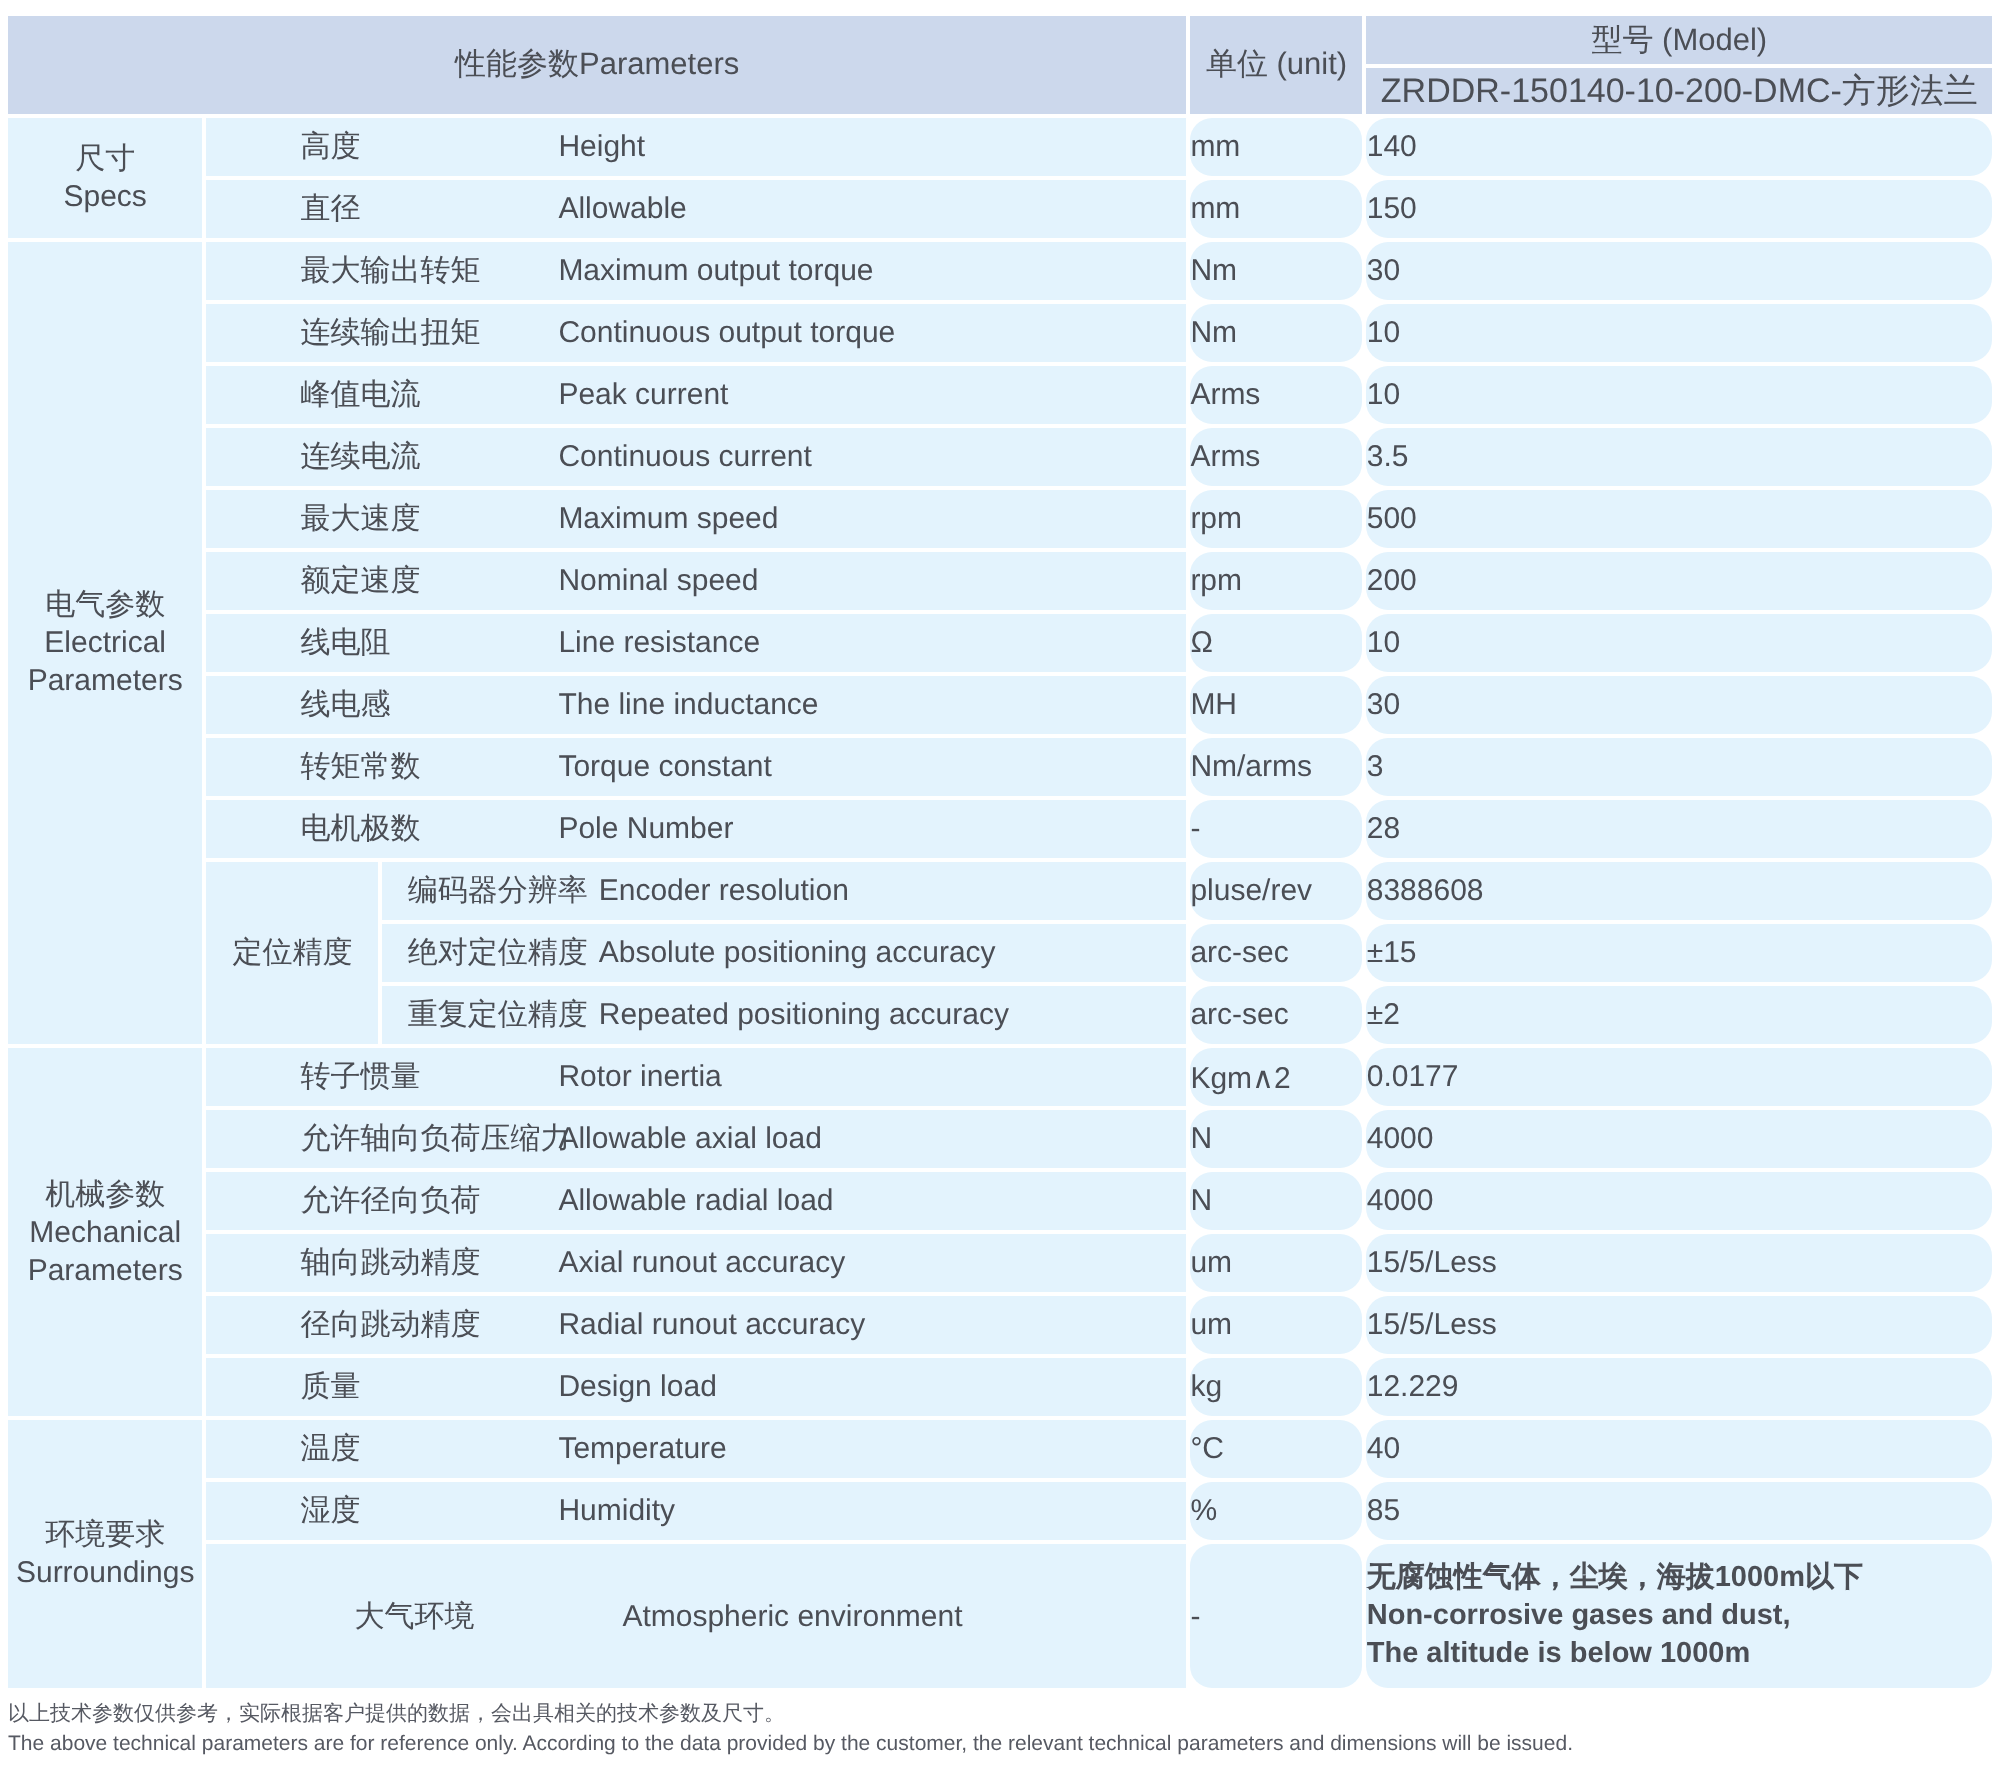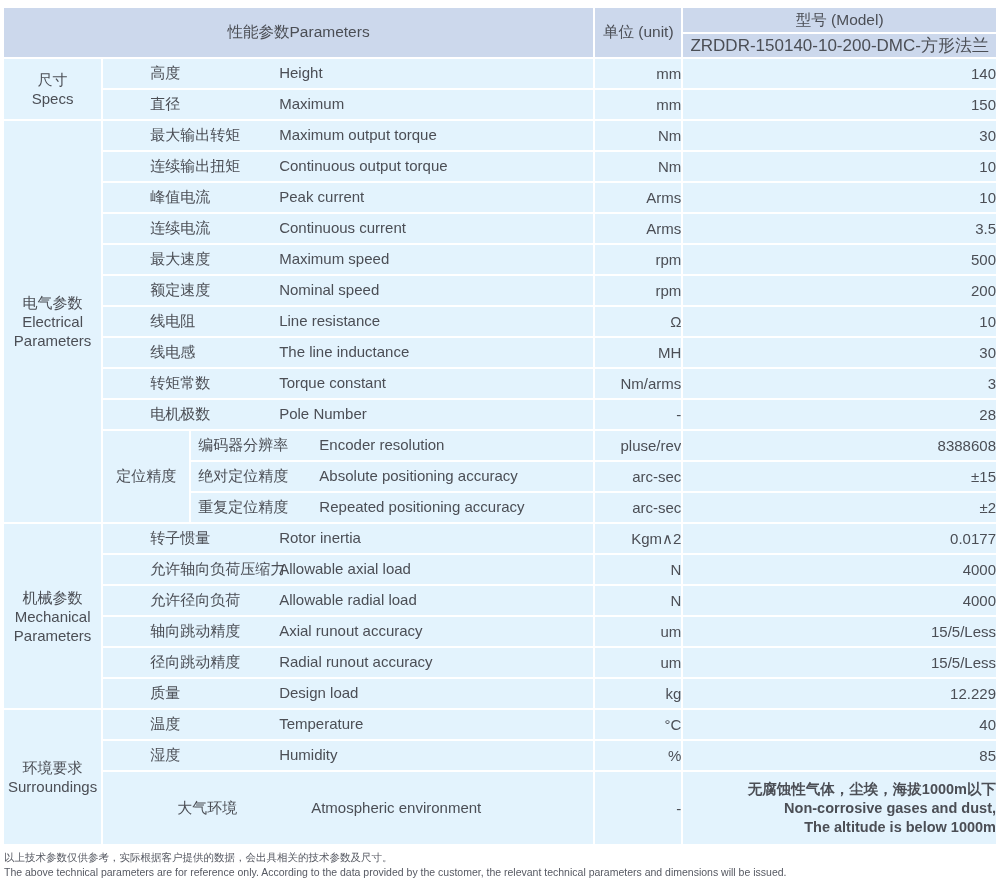--- a/index.html
+++ b/index.html
@@ -14,23 +14,23 @@
     margin:6px 0 0 2px;width:996px;}
   td{background:var(--cell-bg);font-size:15px;color:var(--text);
     vertical-align:middle;overflow:hidden;white-space:nowrap;}
   thead td{background:var(--header-bg);text-align:center;}
   tr.hr1 td{height:24px;font-size:15.5px;}
   tr.hr2 td{height:16px;font-size:17px;}
   tbody tr{height:29px;}
   tbody tr.tall{height:72px;}
   td.cat{text-align:center;line-height:19px;white-space:normal;margin-top:43px;}
   td.sub{text-align:center;margin-left:42px;}
-  td.unit,td.val{text-align:right;}
+  td.unit,td.val{text-align:left;border-radius:11px;}
   span.cn{display:inline-block;width:176px;padding-left:47px;}
-  span.subcn{display:inline-block;width:128px;padding-left:7px;}
+  span.subcn{display:inline-block;width:108px;padding-left:7px;text-align:center;}
   span.cnc{display:inline-block;width:208px;text-align:center;}
   td.val div{line-height:19px;font-size:14.5px;font-weight:bold;}
   .notes{margin:4px 15px 0 4px;}
   .notes div{font-size:10.5px;line-height:15px;color:#565962;}
 </style>
 </head>
 <body>
 
 <table>
   <colgroup>
@@ -54,21 +54,21 @@
       <tr>
         <td class="cat" rowspan="2">
           <div>尺寸</div>
           <div>Specs</div>
         </td>
         <td colspan="2"><span class="cn">高度</span><span>Height</span></td>
         <td class="unit">mm</td>
         <td class="val">140</td>
       </tr>
       <tr>
-        <td colspan="2"><span class="cn">直径</span><span>Maximum</span></td>
+        <td colspan="2"><span class="cn">直径</span><span>Allowable</span></td>
         <td class="unit">mm</td>
         <td class="val">150</td>
       </tr>
       <tr>
         <td class="cat" rowspan="13">
           <div>电气参数</div>
           <div>Electrical Parameters</div>
         </td>
         <td colspan="2"><span class="cn">最大输出转矩</span><span>Maximum output torque</span></td>
         <td class="unit">Nm</td>

